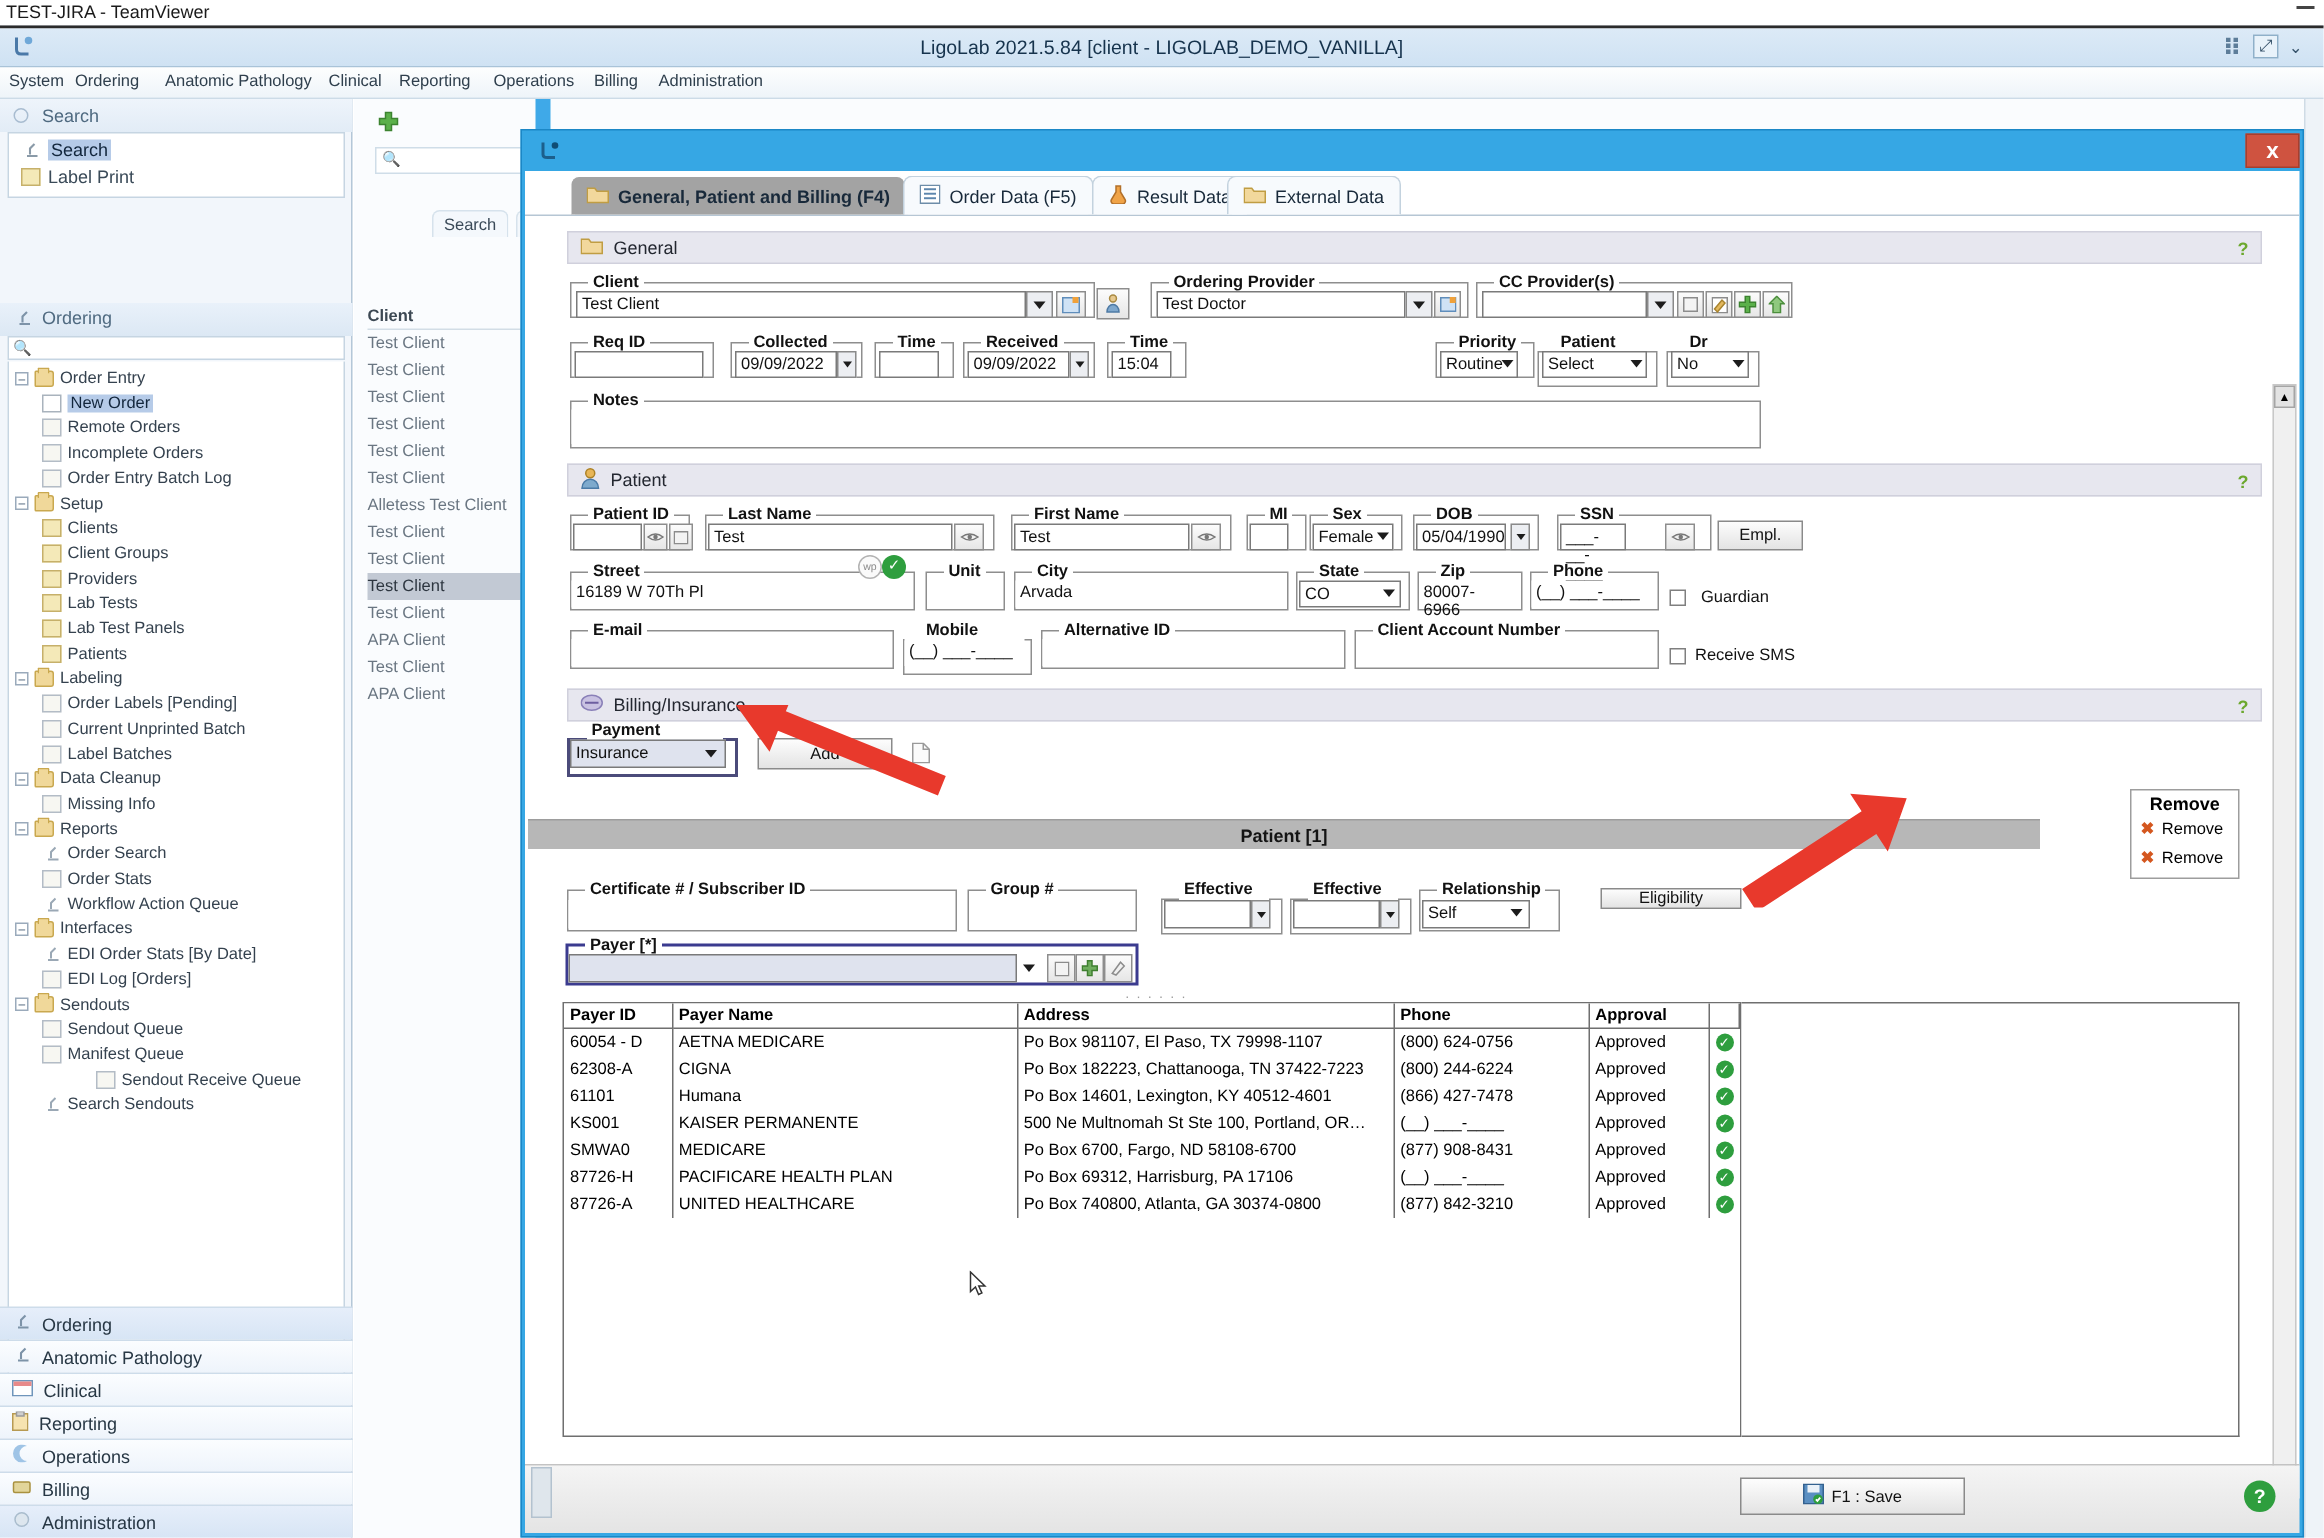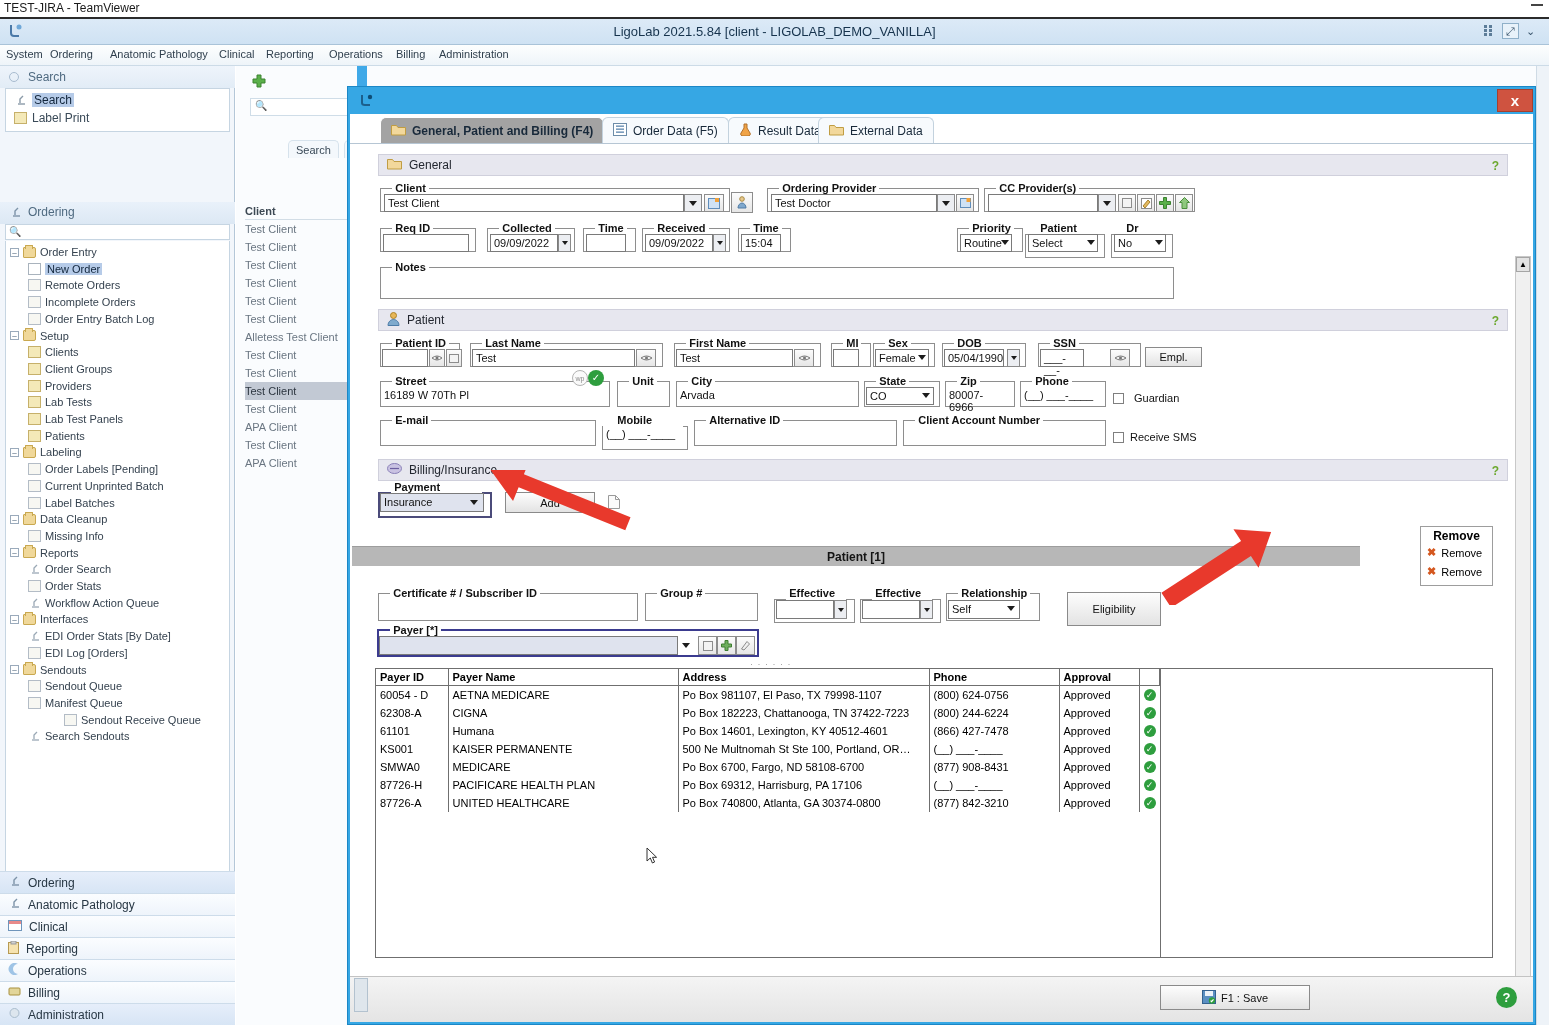--- a/index.html
+++ b/index.html
@@ -855,21 +855,21 @@
     <div class="ddbtn" style="left:570px;top:456px;width:13px;height:19px">
         <span class="arrow" style="position:relative;border-left-width:3px;border-right-width:3px;border-top-width:4px"></span>
       </div>
 
     <fieldset class="fs" style="left:594px;top:443px;width:80px;height:34px">
       <legend>Relationship</legend>
     </fieldset>
     <div class="inp" style="left:598px;top:456px;width:72px;height:19px;padding-right:14px">Self</div>
     <div class="arrow" style="left:657px;top:462px"></div>
 
-    <div class="btn" style="left:717px;top:448px;width:94px;height:34px">Eligibility</div>
+    <div class="btn" style="left:717px;top:448px;width:94px;height:14px">Eligibility</div>
 
     <fieldset class="fs" style="left:25px;top:480px;width:382px;height:33px;border:2px solid #3b3b8f">
       <legend>Payer [*]</legend>
     </fieldset>
     <div class="inp gray" style="left:29px;top:492px;width:299px;height:19px"></div>
     <div class="arrow" style="left:332px;top:499px"></div>
     <div class="smbtn" style="left:348px;top:492px;width:19px;height:19px">
       <svg width="10" height="10" viewBox="0 0 10 10">
           <rect x="0.5" y="0.5" width="9" height="9" fill="#f3f3f3" stroke="#8c8c8c"></rect>
         </svg>

